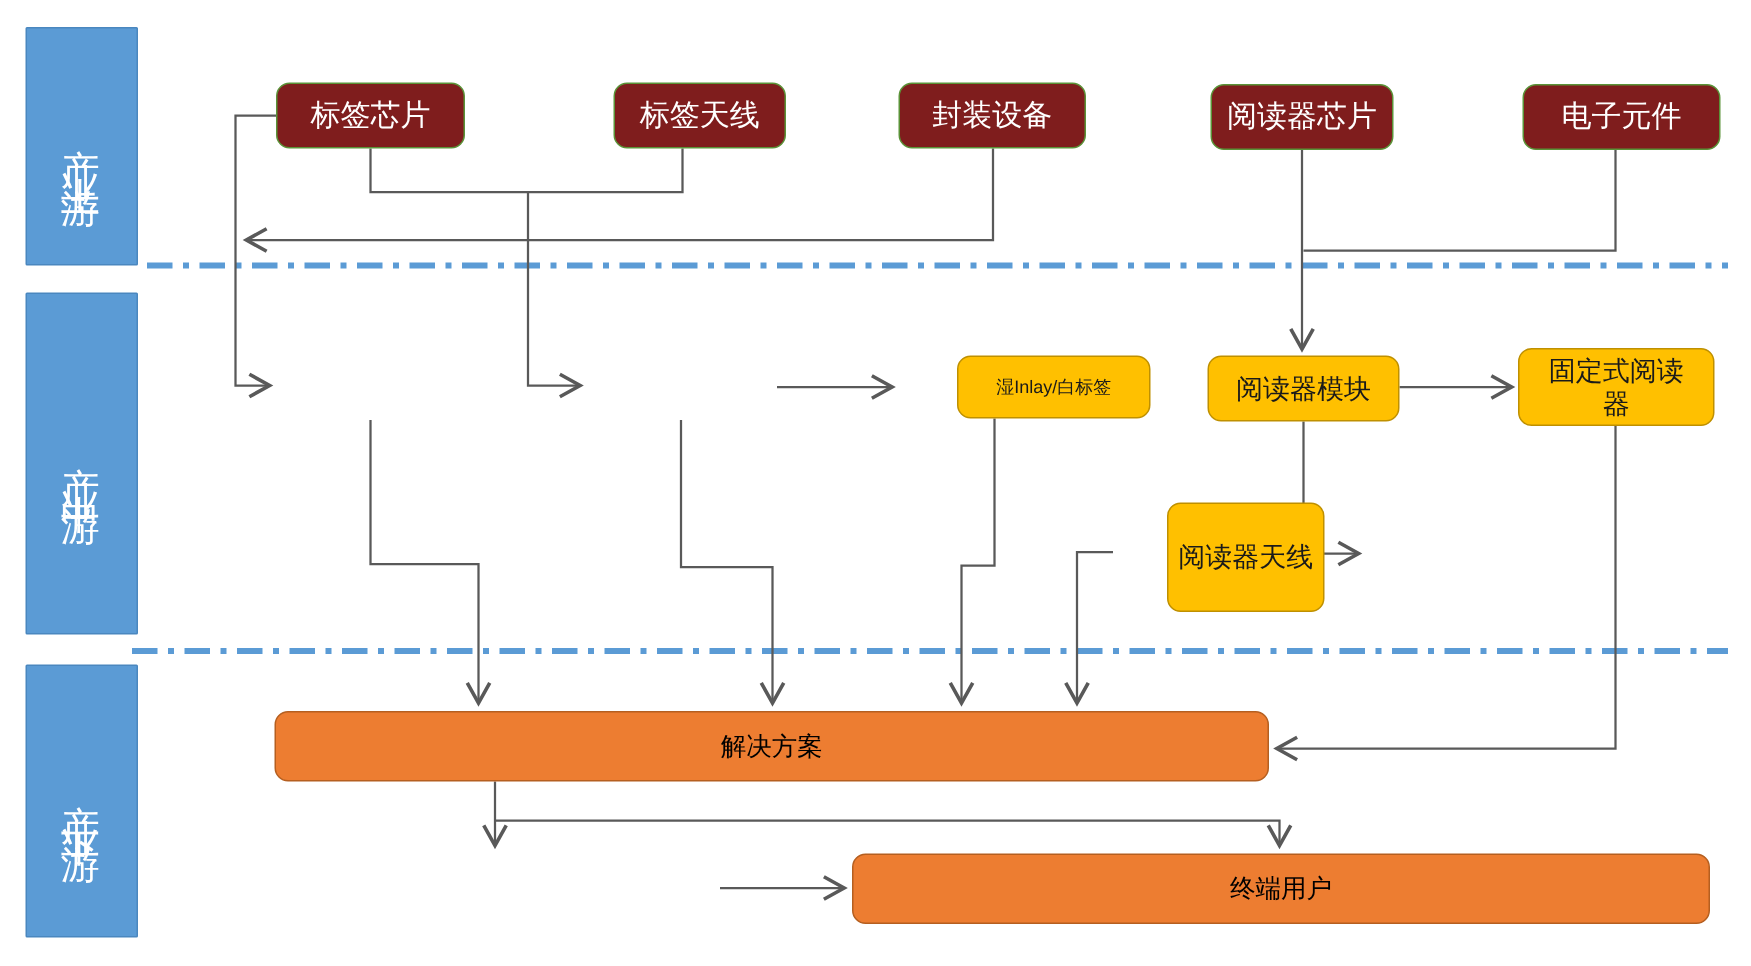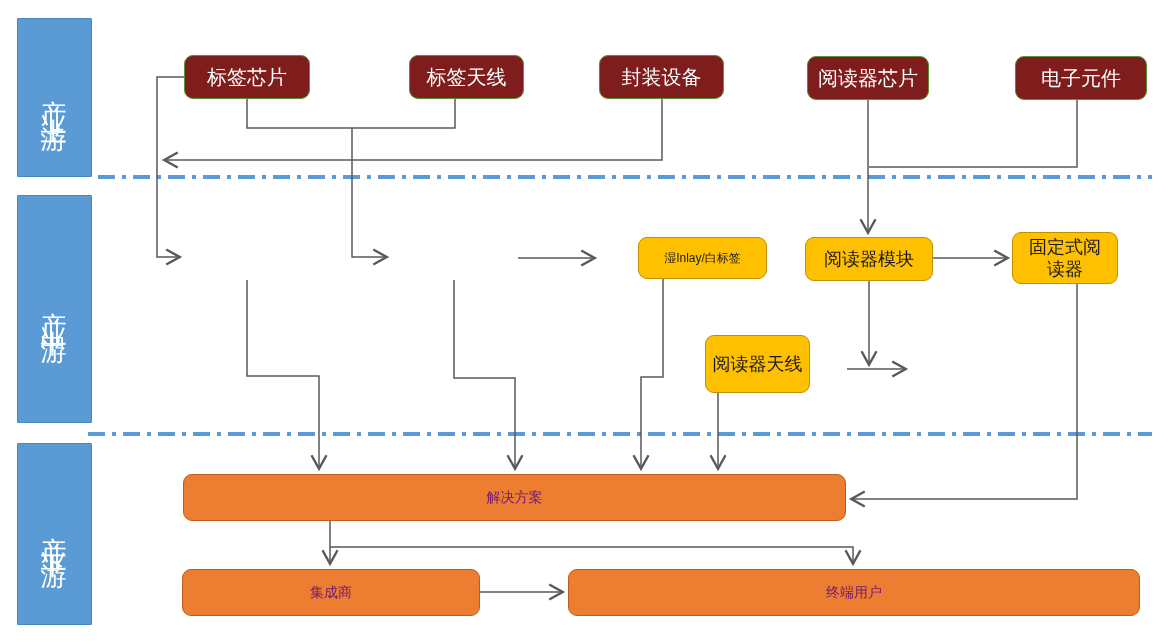--- a/index.html
+++ b/index.html
@@ -20,21 +20,21 @@
     background:#7f1d1d;border:1.5px solid #5a9338;
     color:#ffffff;font-size:20px;
   }
   .gold{
     background:#FFC000;border:1.5px solid #BF9000;
     color:#1a1a1a;font-size:18px;
   }
   .gold.small{font-size:12px;margin-left:40px;}
   .orange{
     background:#ED7D31;border:1.5px solid #B55F20;
-    color:#701a75;font-size:14px;
+    color:#000000;font-size:17px;
   }
   .band{
     position:absolute;box-sizing:border-box;
     left:17px;width:75px;
     background:#5B9BD5;border:1.5px solid #4a87bf;
     color:#ffffff;font-size:26px;
     display:flex;align-items:center;justify-content:center;
     writing-mode:vertical-lr;text-orientation:upright;
     letter-spacing:0.35em;border-radius:1px;
   }
@@ -99,20 +99,19 @@
   <div class="band" style="top:443px;height:182px">产业下游</div>
 
   <div class="node green" style="left:184px;top:55px;width:126px;height:44px">标签芯片</div>
   <div class="node green" style="left:409px;top:55px;width:115px;height:44px">标签天线</div>
   <div class="node green" style="left:599px;top:55px;width:125px;height:44px">封装设备</div>
   <div class="node green" style="left:807px;top:56px;width:122px;height:44px">阅读器芯片</div>
   <div class="node green" style="left:1015px;top:56px;width:132px;height:44px">电子元件</div>
 
   <div class="node gold small" style="left:598px;top:237px;width:129px;height:42px">湿Inlay/白标签</div>
   <div class="node gold" style="left:805px;top:237px;width:128px;height:44px">阅读器模块</div>
-  <div class="node gold" style="left:1012px;top:232px;width:106px;height:52px;padding:0 14px">固定式阅读器</div>
-  <div class="node gold" style="left:705px;top:335px;width:105px;height:58px;padding:0 0">阅读器天线</div>
+  <div class="node gold" style="left:1012px;top:232px;width:131px;height:52px;padding:0 14px">固定式阅读器</div>
+  <div class="node gold" style="left:778px;top:335px;width:105px;height:73px;padding:0 0">阅读器天线</div>
 
   <div class="node orange" style="left:183px;top:474px;width:663px;height:47px">解决方案</div>
-  <div class="node orange" style="left:182px;top:569px;width:298px;height:47px">集成商</div>
   <div class="node orange" style="left:568px;top:569px;width:572px;height:47px">终端用户</div>
 
 </div>
 
 </body></html>

